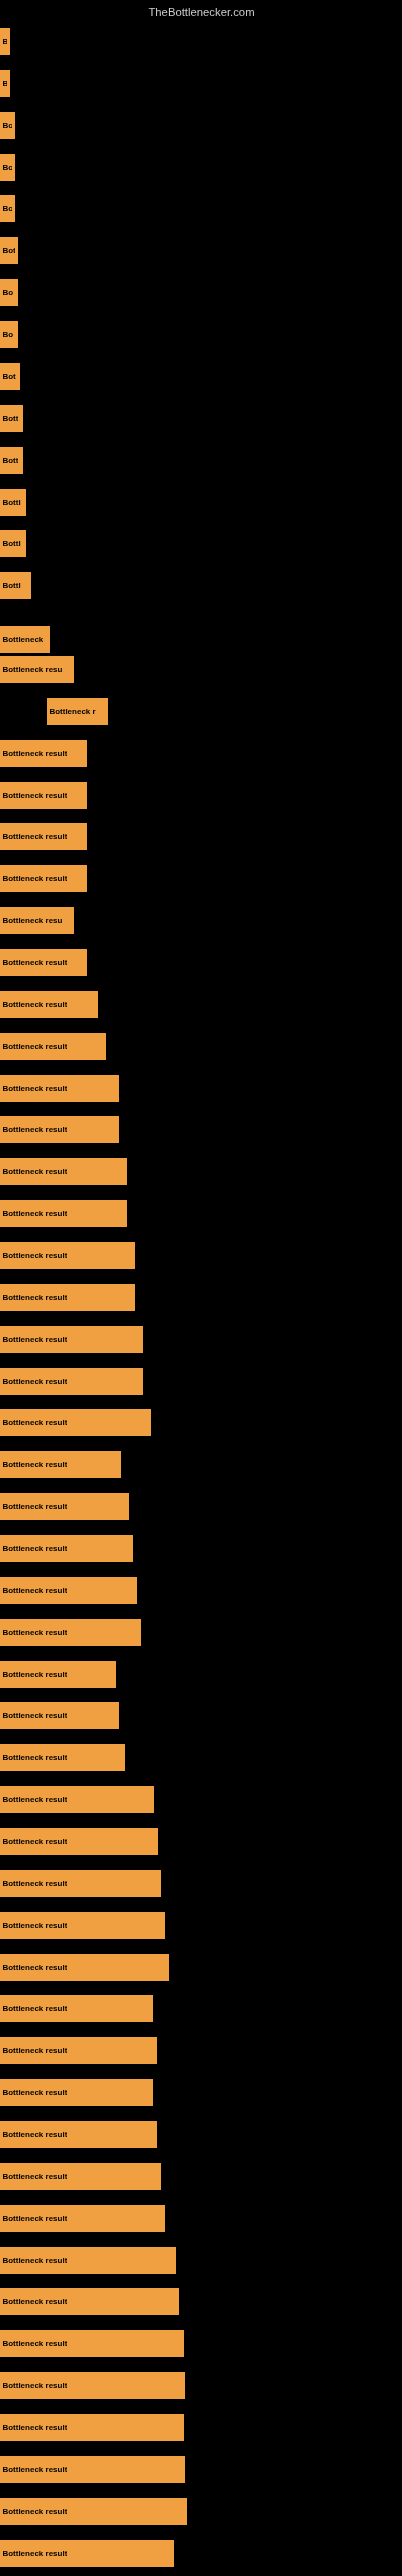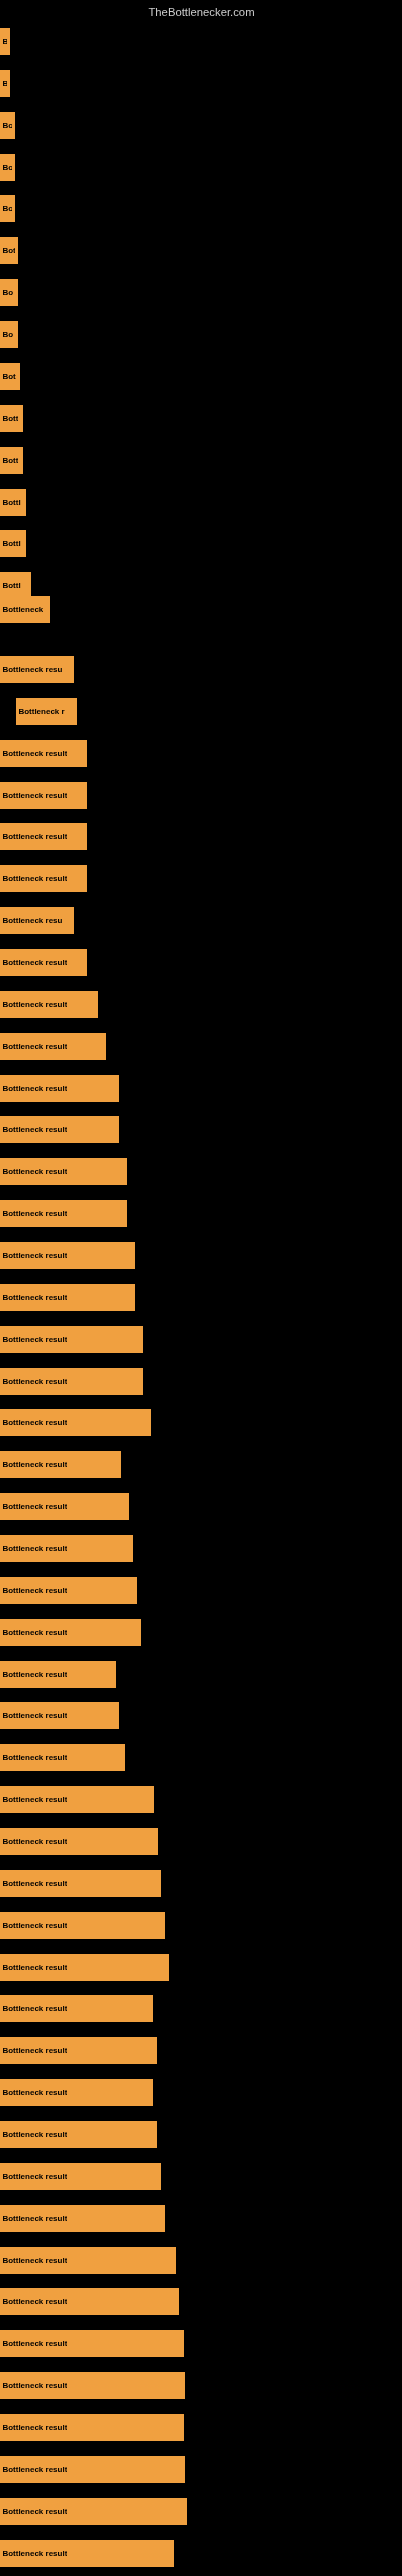--- a/index.html
+++ b/index.html
@@ -100,31 +100,31 @@
     <div style="position: absolute; top: 510px; left: 0px; display: flex; align-items: center; height: 34px;">
       <div style="width: 26px; height: 27px; background-color: rgb(240, 160, 64); display: flex; align-items: center; padding: 0px 2.4px; overflow: hidden;">
         <span style="color: rgb(0, 0, 0); font-size: 8px; font-weight: bold; white-space: nowrap; overflow: hidden; font-family: Arial, sans-serif;">Bottl</span>
       </div>
     </div>
     <div style="position: absolute; top: 552px; left: 0px; display: flex; align-items: center; height: 34px;">
       <div style="width: 31px; height: 27px; background-color: rgb(240, 160, 64); display: flex; align-items: center; padding: 0px 2.4px; overflow: hidden;">
         <span style="color: rgb(0, 0, 0); font-size: 8px; font-weight: bold; white-space: nowrap; overflow: hidden; font-family: Arial, sans-serif;">Bottl</span>
       </div>
     </div>
-    <div style="position: absolute; top: 576px; left: 0px; display: flex; align-items: center; height: 34px; justify-content: center;">
+    <div style="position: absolute; top: 606px; left: 0px; display: flex; align-items: center; height: 34px; justify-content: center;">
       <div style="width: 50px; height: 27px; background-color: rgb(240, 160, 64); display: flex; align-items: center; padding: 0px 2.4px; overflow: hidden;">
         <span style="color: rgb(0, 0, 0); font-size: 8px; font-weight: bold; white-space: nowrap; overflow: hidden; font-family: Arial, sans-serif;">Bottleneck</span>
       </div>
     </div>
     <div style="position: absolute; top: 636px; left: 0px; display: flex; align-items: center; height: 34px;">
       <div style="width: 74px; height: 27px; background-color: rgb(240, 160, 64); display: flex; align-items: center; padding: 0px 2.4px; overflow: hidden;">
         <span style="color: rgb(0, 0, 0); font-size: 8px; font-weight: bold; white-space: nowrap; overflow: hidden; font-family: Arial, sans-serif;">Bottleneck resu</span>
       </div>
     </div>
-    <div style="position: absolute; top: 678px; left: 16px; display: flex; align-items: center; height: 34px;">
+    <div style="position: absolute; top: 678px; left: 0px; display: flex; align-items: center; height: 34px; padding-left: 47px;">
       <div style="width: 61px; height: 27px; background-color: rgb(240, 160, 64); display: flex; align-items: center; padding: 0px 2.4px; overflow: hidden;">
         <span style="color: rgb(0, 0, 0); font-size: 8px; font-weight: bold; white-space: nowrap; overflow: hidden; font-family: Arial, sans-serif;">Bottleneck r</span>
       </div>
     </div>
     <div style="position: absolute; top: 720px; left: 0px; display: flex; align-items: center; height: 34px;">
       <div style="width: 87px; height: 27px; background-color: rgb(240, 160, 64); display: flex; align-items: center; padding: 0px 2.4px; overflow: hidden;">
         <span style="color: rgb(0, 0, 0); font-size: 8px; font-weight: bold; white-space: nowrap; overflow: hidden; font-family: Arial, sans-serif;">Bottleneck result</span>
       </div>
     </div>
     <div style="position: absolute; top: 762px; left: 0px; display: flex; align-items: center; height: 34px;">

